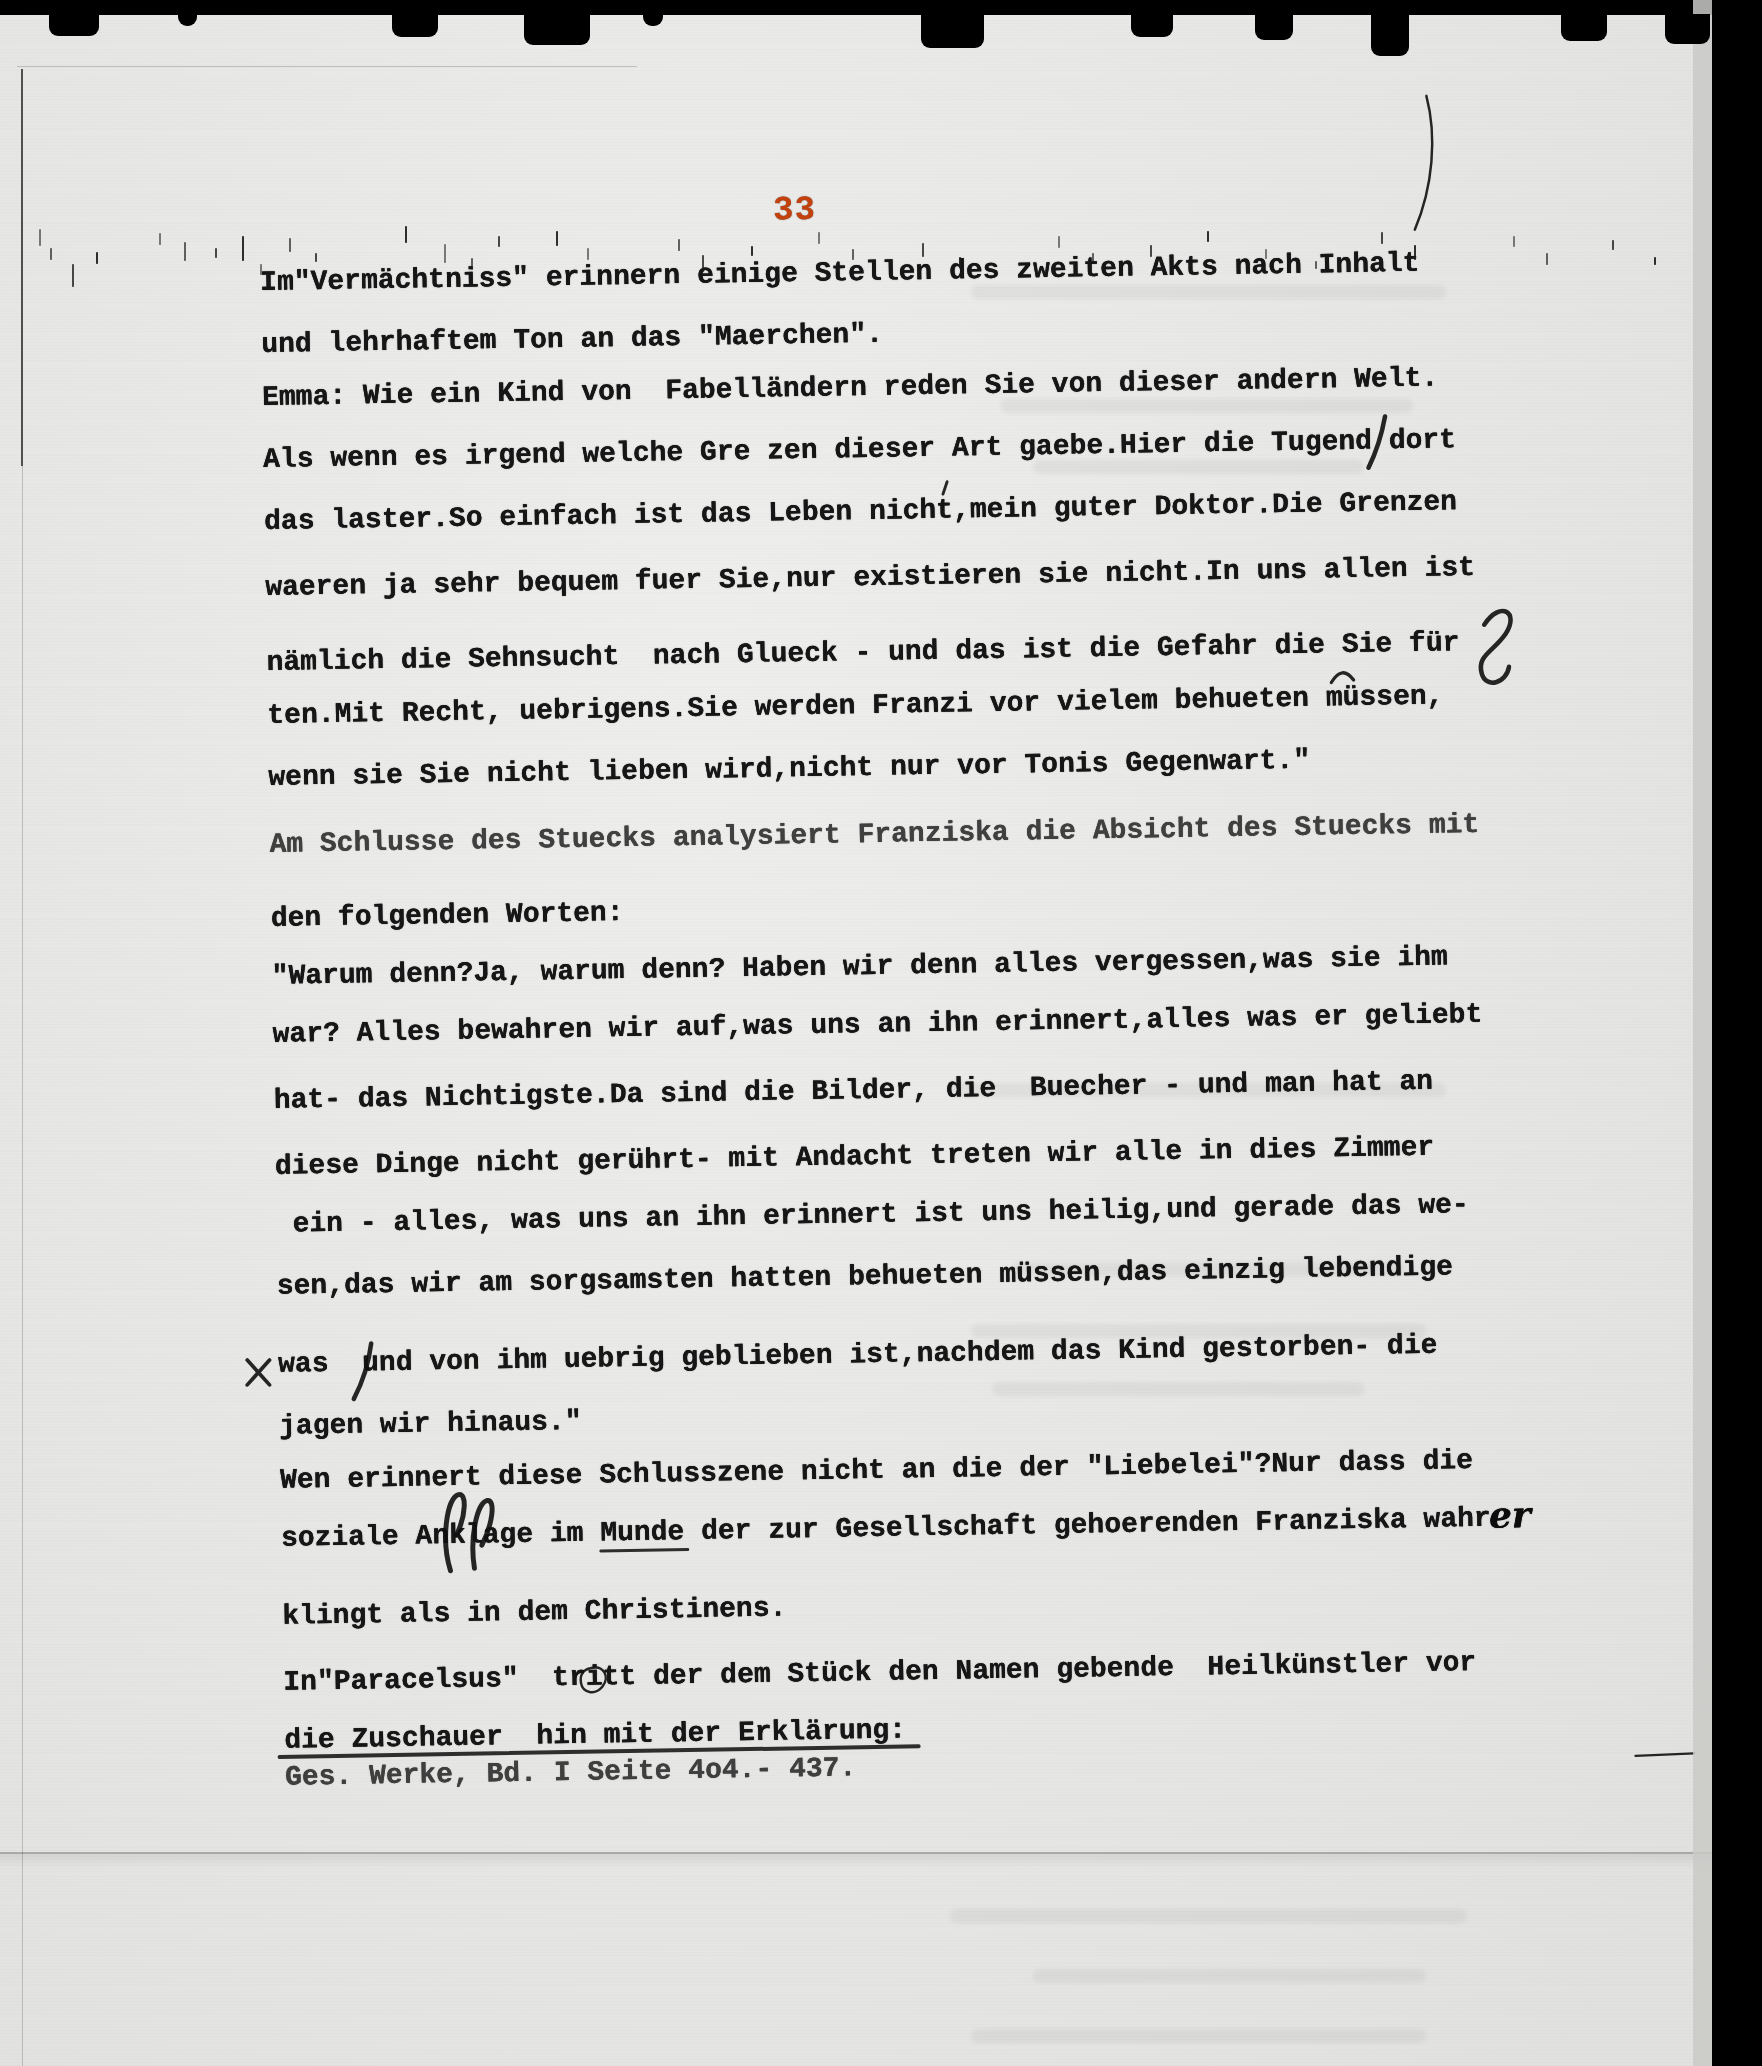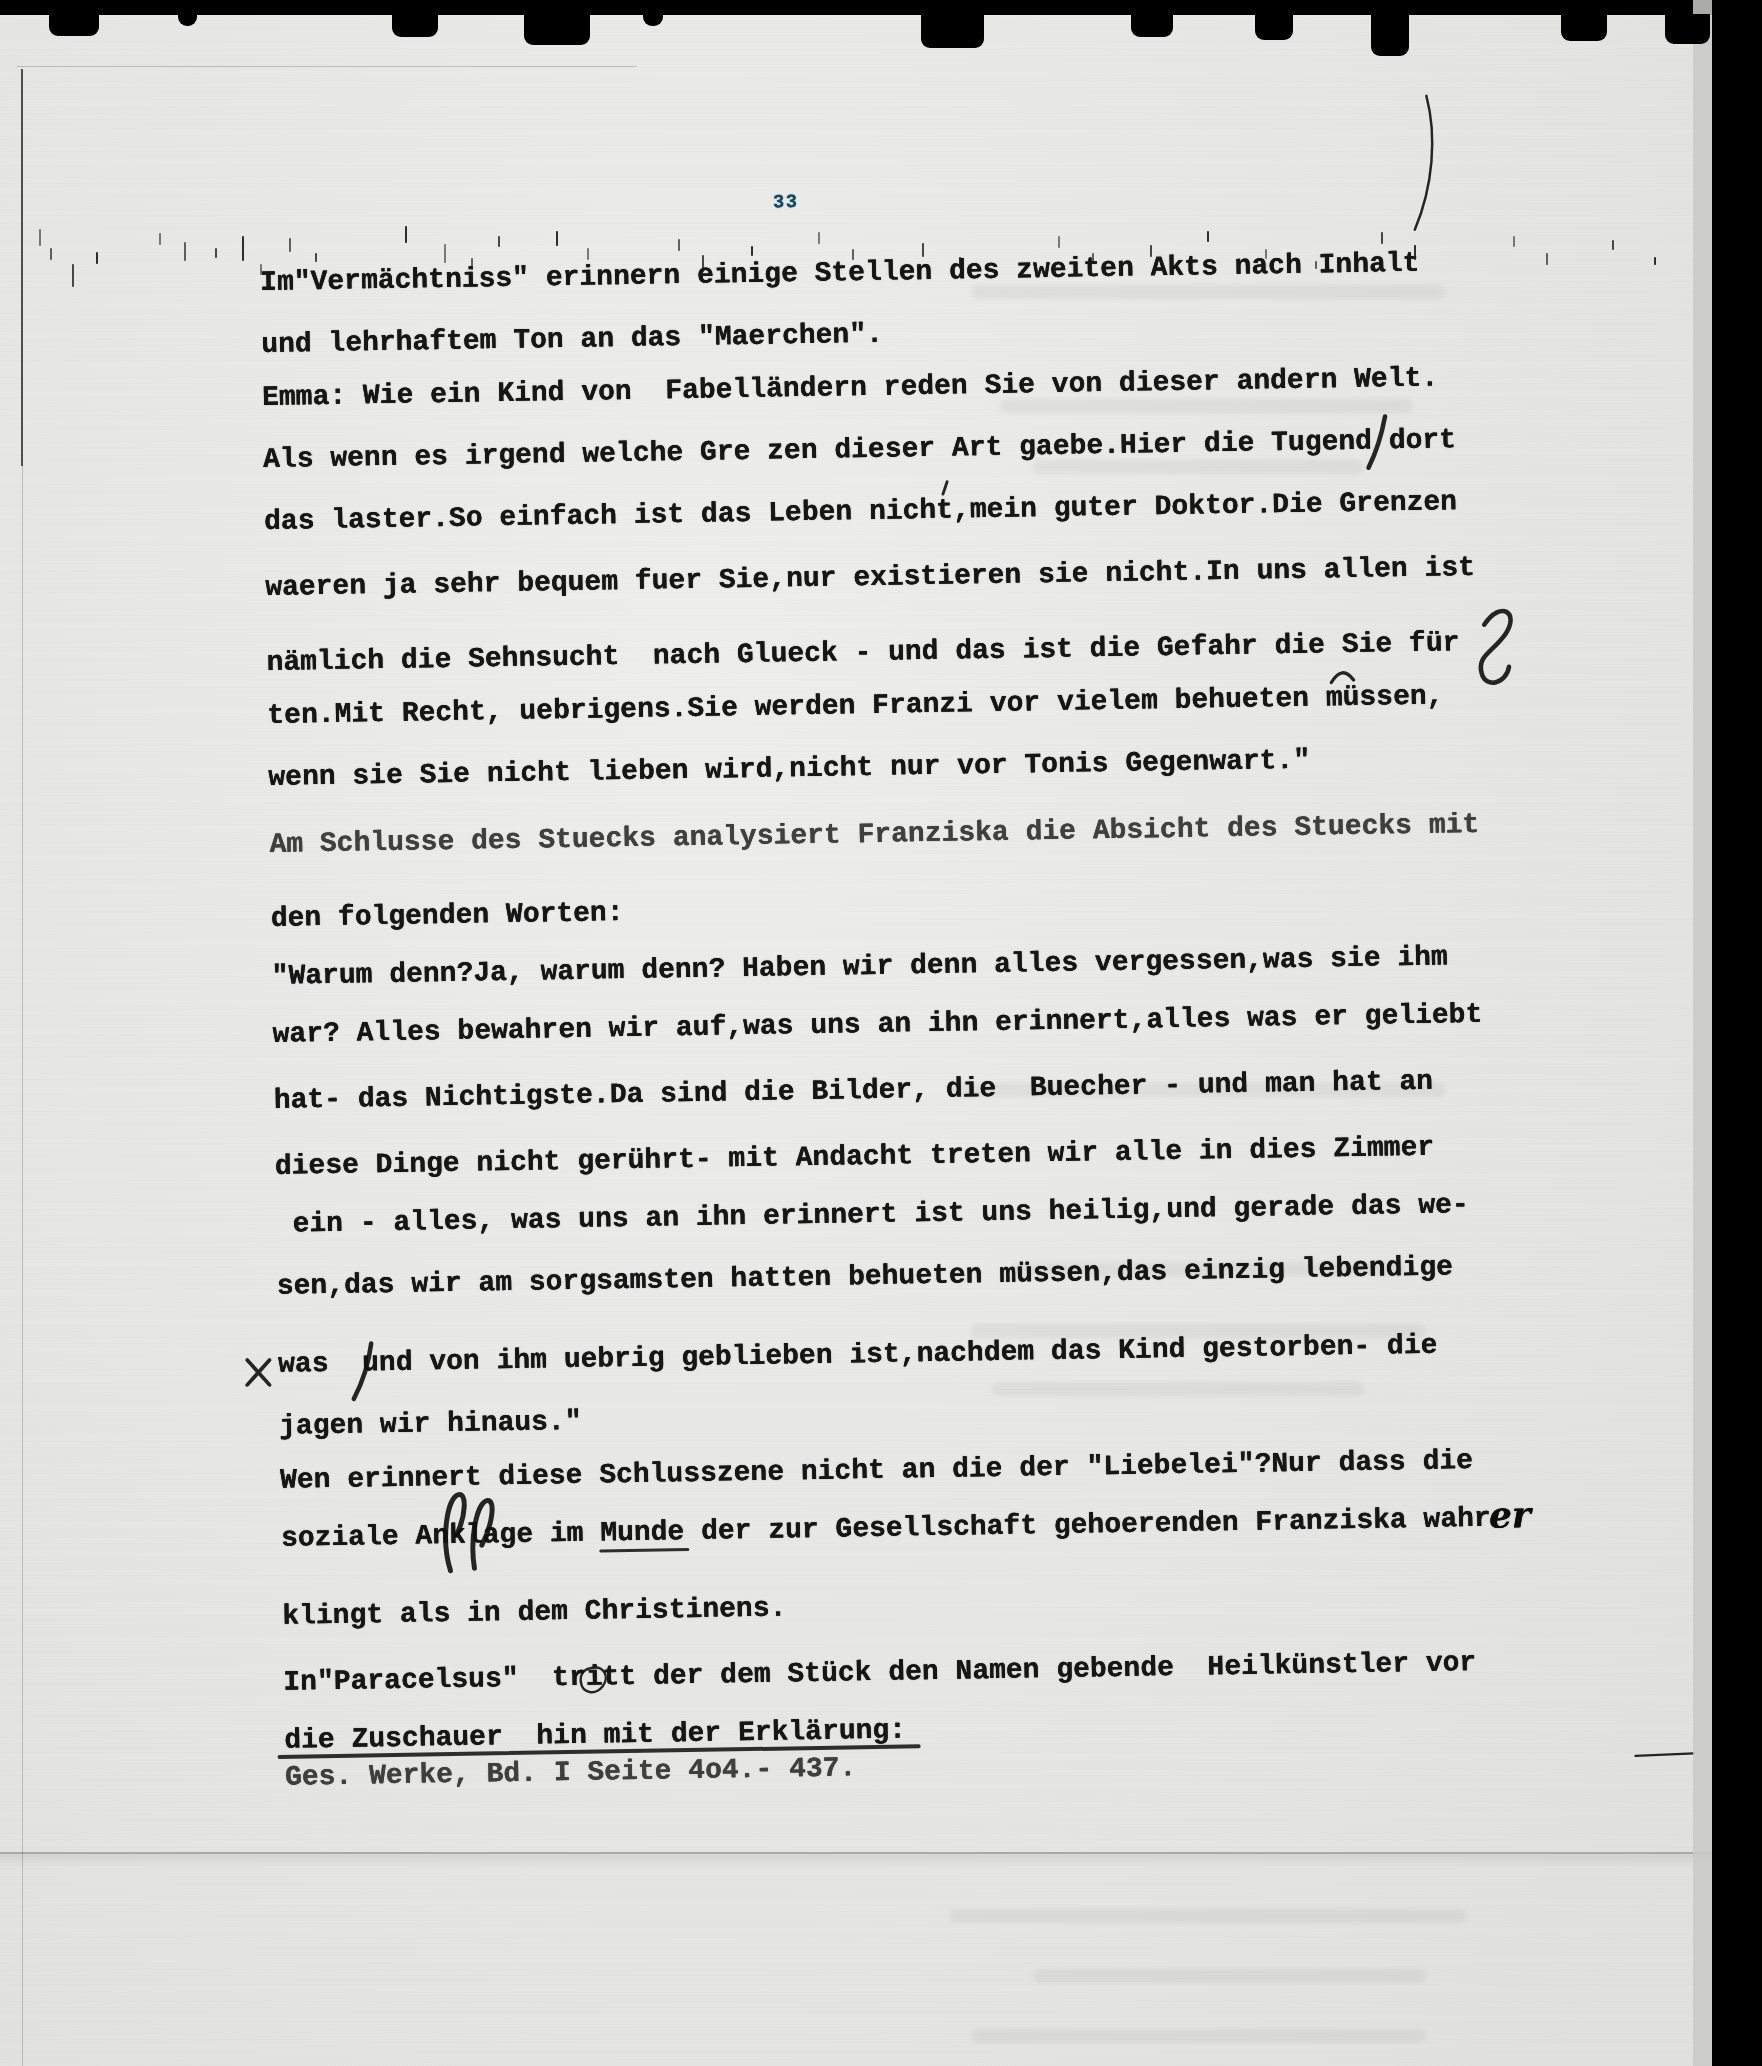--- a/index.html
+++ b/index.html
@@ -10,21 +10,21 @@
                    radial-gradient(ellipse at 40% 30%, rgba(255,255,255,.25), rgba(0,0,0,.03) 85%);
         pointer-events:none;}
   .typed{position:absolute;left:0;top:0;width:1762px;height:2231px;
          transform:rotate(-0.95deg);transform-origin:260px 269px;}
   .line{position:absolute;left:260px;white-space:pre;font-size:28px;line-height:1;
         font-weight:700;color:#161616;
         text-shadow:0 0 1.2px rgba(20,20,20,.55), 0 0 0.4px rgba(0,0,0,.85);}
   .faint{opacity:.8;}
   .pen{font-family:"DejaVu Serif","Liberation Serif",serif;font-style:italic;font-weight:700;
        font-size:36px;line-height:0;position:relative;top:1.7px;left:-1.7px;color:#0d0d0d;}
-  .pagenum{position:absolute;left:774px;top:200px;font-size:19px;font-weight:700;color:#0c4a6e;
+  .pagenum{position:absolute;left:774px;top:200px;font-size:34px;font-weight:700;color:#c2410c;
         letter-spacing:1.2px;text-shadow:0 0 1.2px rgba(20,20,20,.6);}
   .uline{position:absolute;background:#141414;opacity:.88;border-radius:1.7px;}
   .bar{position:absolute;background:#000;}
   .blob{position:absolute;background:#000;border-radius:0 0 9px 9px;}
   .graysliver{position:absolute;background:#c9c9c7;opacity:.85;}
   .crease{position:absolute;background:#9b9b99;}
   .crease-soft{position:absolute;background:linear-gradient(rgba(0,0,0,.07),rgba(0,0,0,0));}
   .foldline{position:absolute;background:#2a2a2a;}
   .tick{position:absolute;width:2.1px;background:#1c1c1c;border-radius:0.8px;}
   .ghost{position:absolute;height:14px;background:#000;opacity:.045;filter:blur(2.5px);border-radius:7.4px;}

